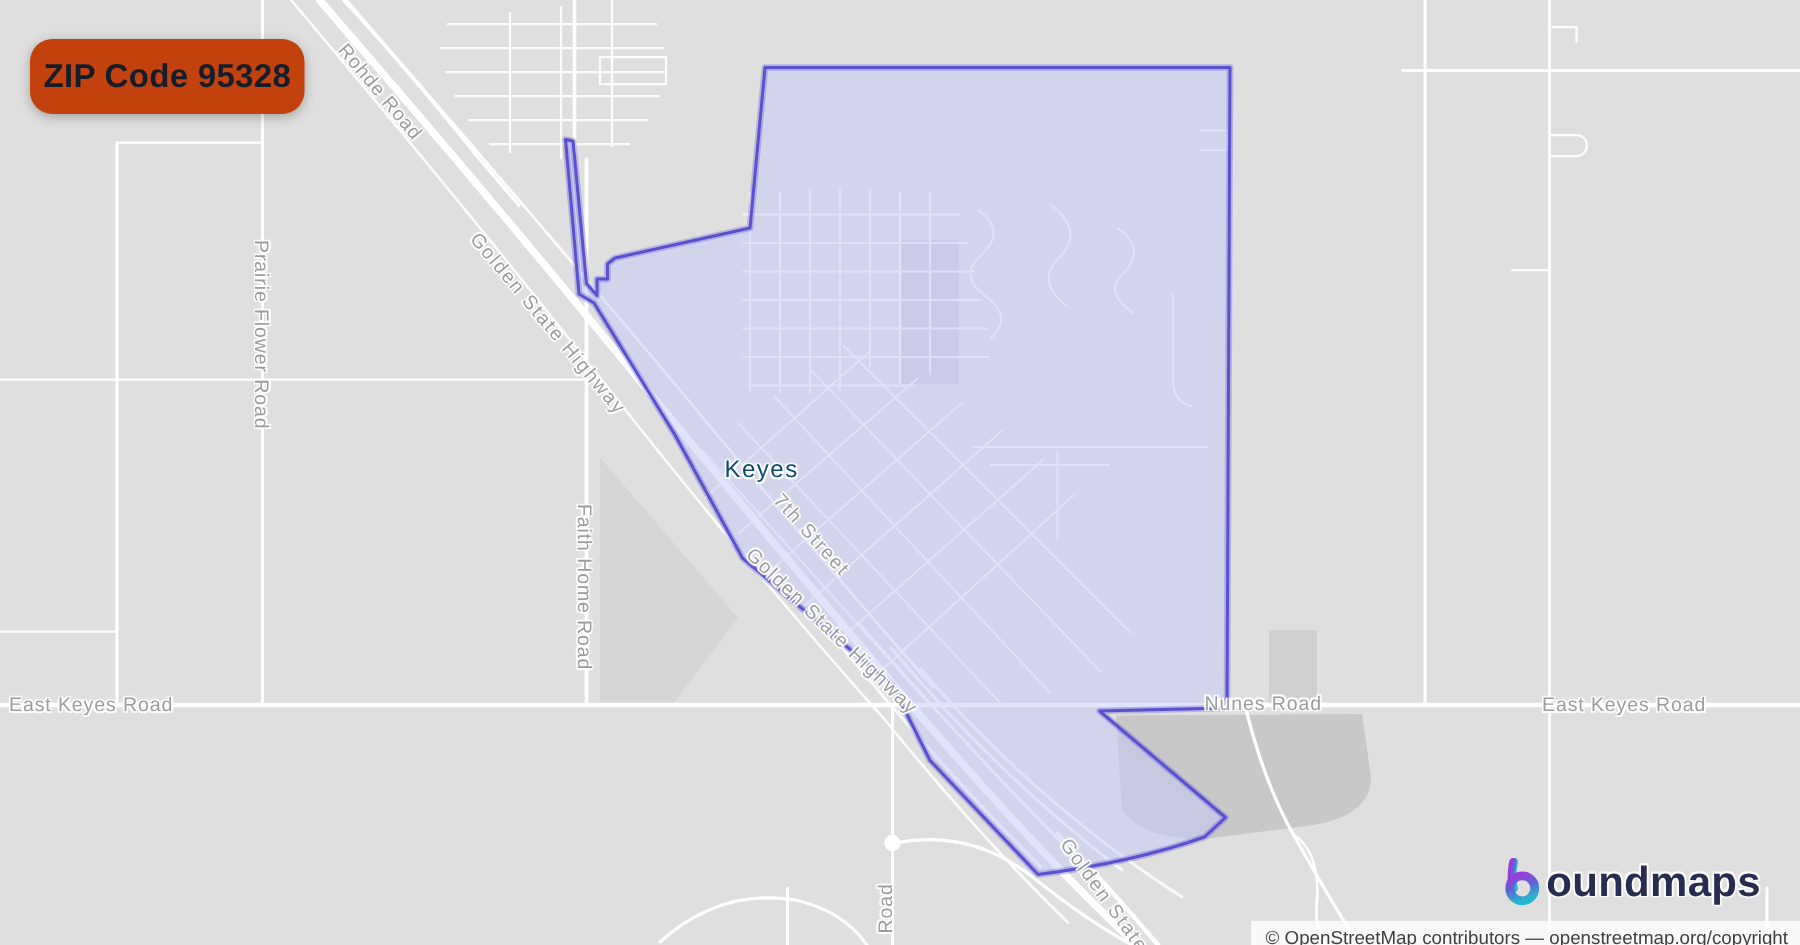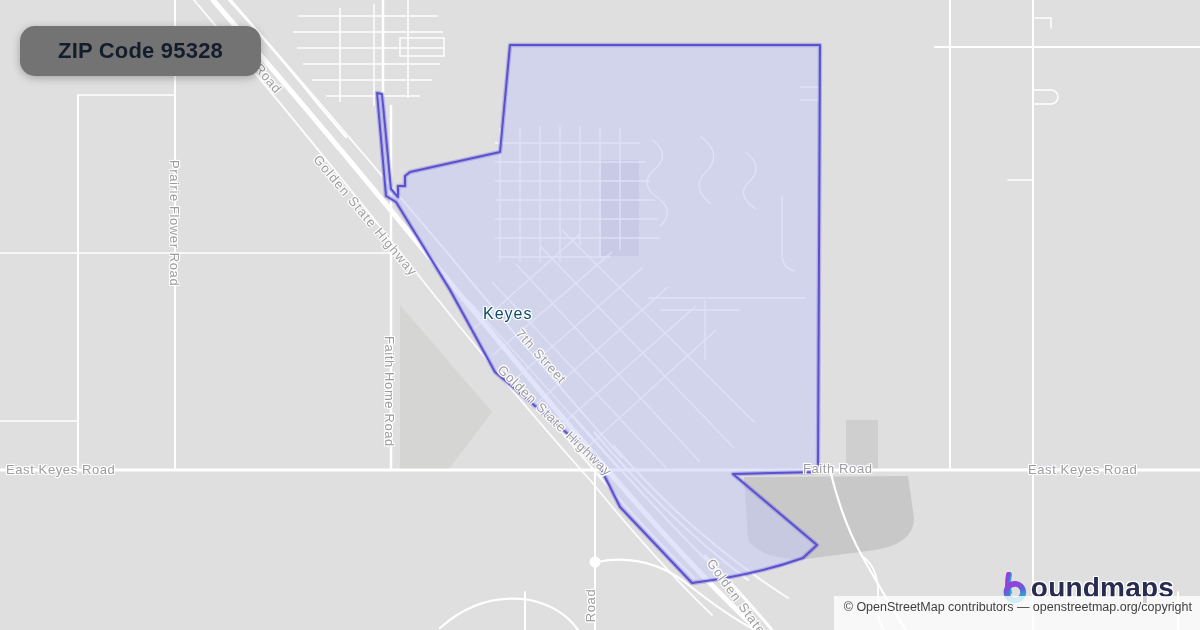--- a/index.html
+++ b/index.html
@@ -22,33 +22,33 @@
   .lbl-keyes{left:483px;top:305px;font-size:16px;color:#0c4a6e;letter-spacing:1px;}
   .lbl-7th{left:524px;top:326px;transform:rotate(48deg);transform-origin:0 0;letter-spacing:1.2px;}
   .lbl-gsh-m{left:505px;top:362px;transform:rotate(44deg);transform-origin:0 0;letter-spacing:1.2px;}
   .lbl-ek-w{left:6px;top:462px;}
   .lbl-nunes{left:803px;top:461px;}
   .lbl-ek-e{left:1028px;top:462px;}
   .lbl-gsh-s{left:716px;top:556px;transform:rotate(54deg);transform-origin:0 0;letter-spacing:1.2px;}
   .lbl-road{left:560px;top:598px;width:60px;text-align:center;transform:rotate(-90deg);}
   
   .zip-badge{
-    position:absolute;left:20px;top:26px;background:#737373;border-radius:15px;
-    padding:12px 38px;font-size:22px;font-weight:bold;color:#141d2c;
+    position:absolute;left:20px;top:26px;background:#c2410c;border-radius:15px;
+    padding:12px 9px;font-size:22px;font-weight:bold;color:#141d2c;
     box-shadow:0 2px 8px rgba(0,0,0,.28);letter-spacing:.2px;
   }
   
   .logo{position:absolute;right:26px;bottom:26px;display:flex;align-items:center;gap:2px;}
   .logo-text{
     font-size:28px;font-weight:bold;color:#282c50;letter-spacing:.2px;
     text-shadow:1px 1px 0 #fff,-1px -1px 0 #fff,1px -1px 0 #fff,-1px 1px 0 #fff,0 0 3px #fff;
   }
   
   .attribution{
-    position:absolute;right:0;bottom:0;height:34px;line-height:22px;
+    position:absolute;right:0;bottom:0;height:16px;line-height:22px;
     background:rgba(255,255,255,.78);color:#3f3f3f;font-size:12.5px;
     padding:0 8px 0 10px;white-space:nowrap;
   }
 </style>
 </head>
 <body>
 
 <div id="stage">
 
   <svg width="1200" height="630" viewBox="0 0 1200 630">
@@ -103,21 +103,21 @@
   </svg>
 
   <div class="maplabel lbl-rohde">Rohde Road</div>
   <div class="maplabel lbl-gsh-n">Golden State Highway</div>
   <div class="maplabel vert lbl-prairie">Prairie Flower Road</div>
   <div class="maplabel vert lbl-faith">Faith Home Road</div>
   <div class="maplabel lbl-keyes">Keyes</div>
   <div class="maplabel lbl-7th">7th Street</div>
   <div class="maplabel lbl-gsh-m">Golden State Highway</div>
   <div class="maplabel lbl-ek-w">East Keyes Road</div>
-  <div class="maplabel lbl-nunes">Faith Road</div>
+  <div class="maplabel lbl-nunes">Nunes Road</div>
   <div class="maplabel lbl-ek-e">East Keyes Road</div>
   <div class="maplabel lbl-gsh-s">Golden State Highway</div>
   <div class="maplabel lbl-road">Road</div>
 
   <div class="zip-badge">
     <span>ZIP Code 95328</span>
   </div>
 
   <div class="logo">
     <span style="display:inline-block;width:30px;height:32px;">

